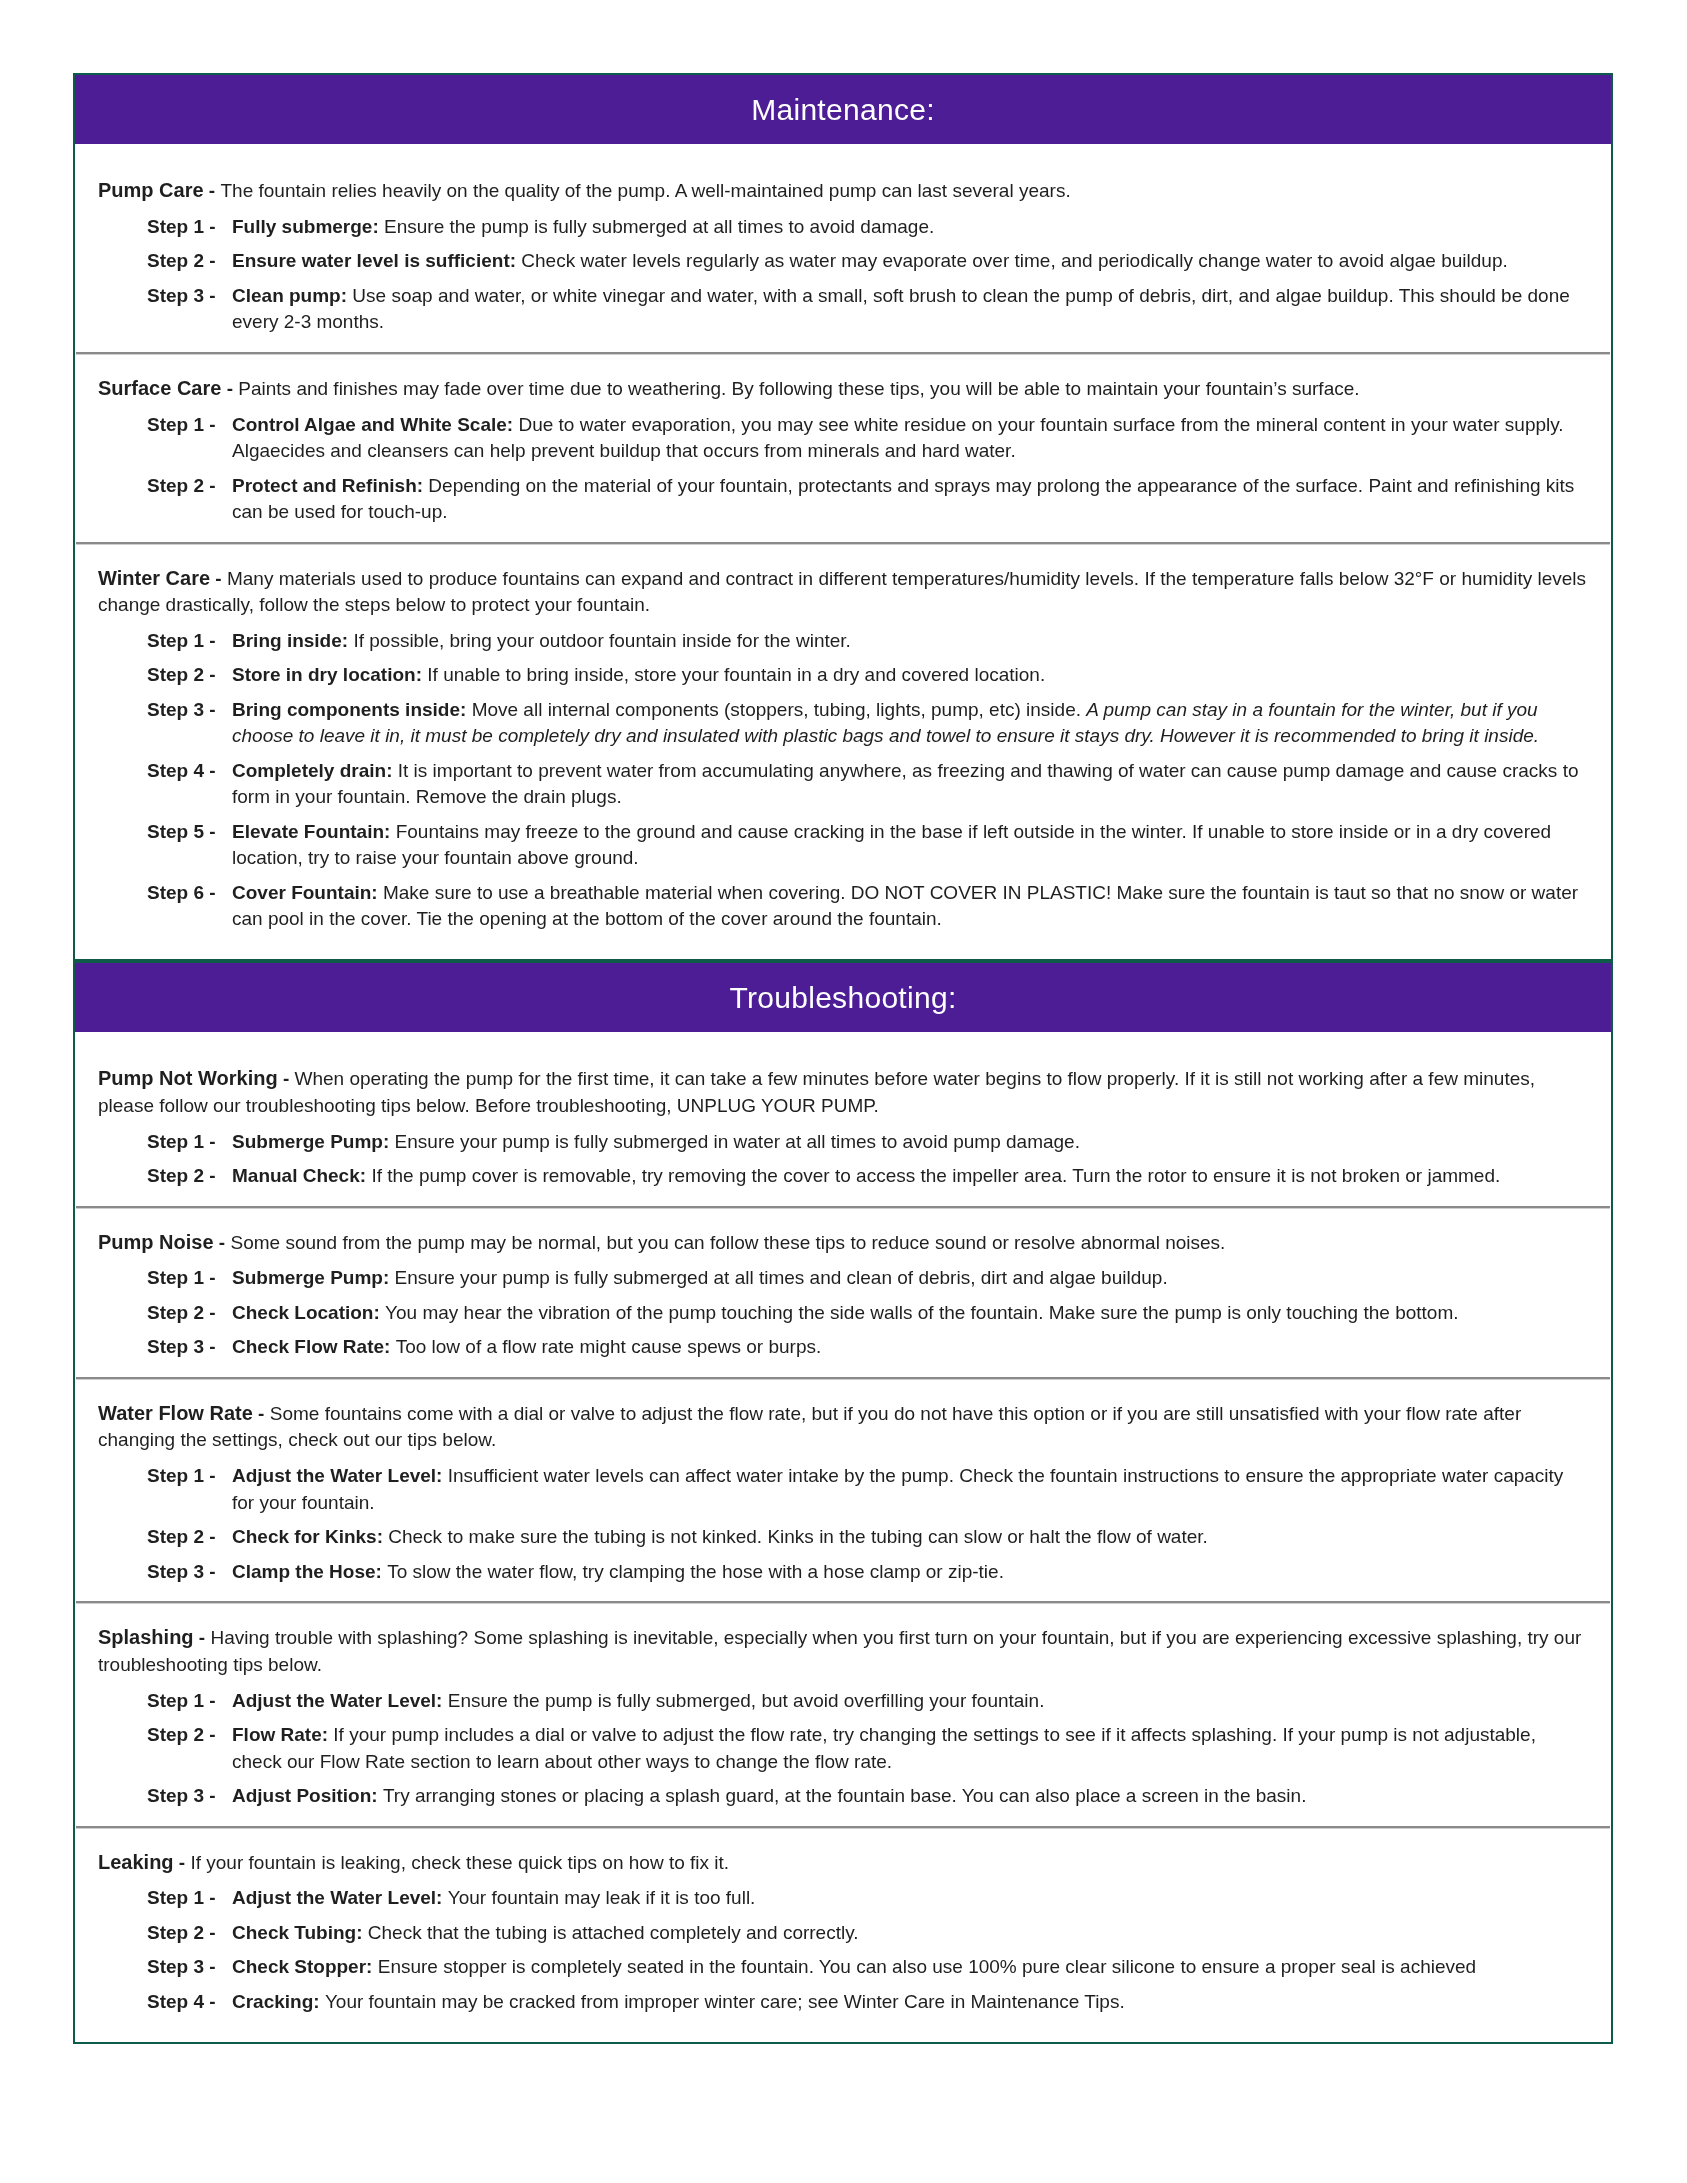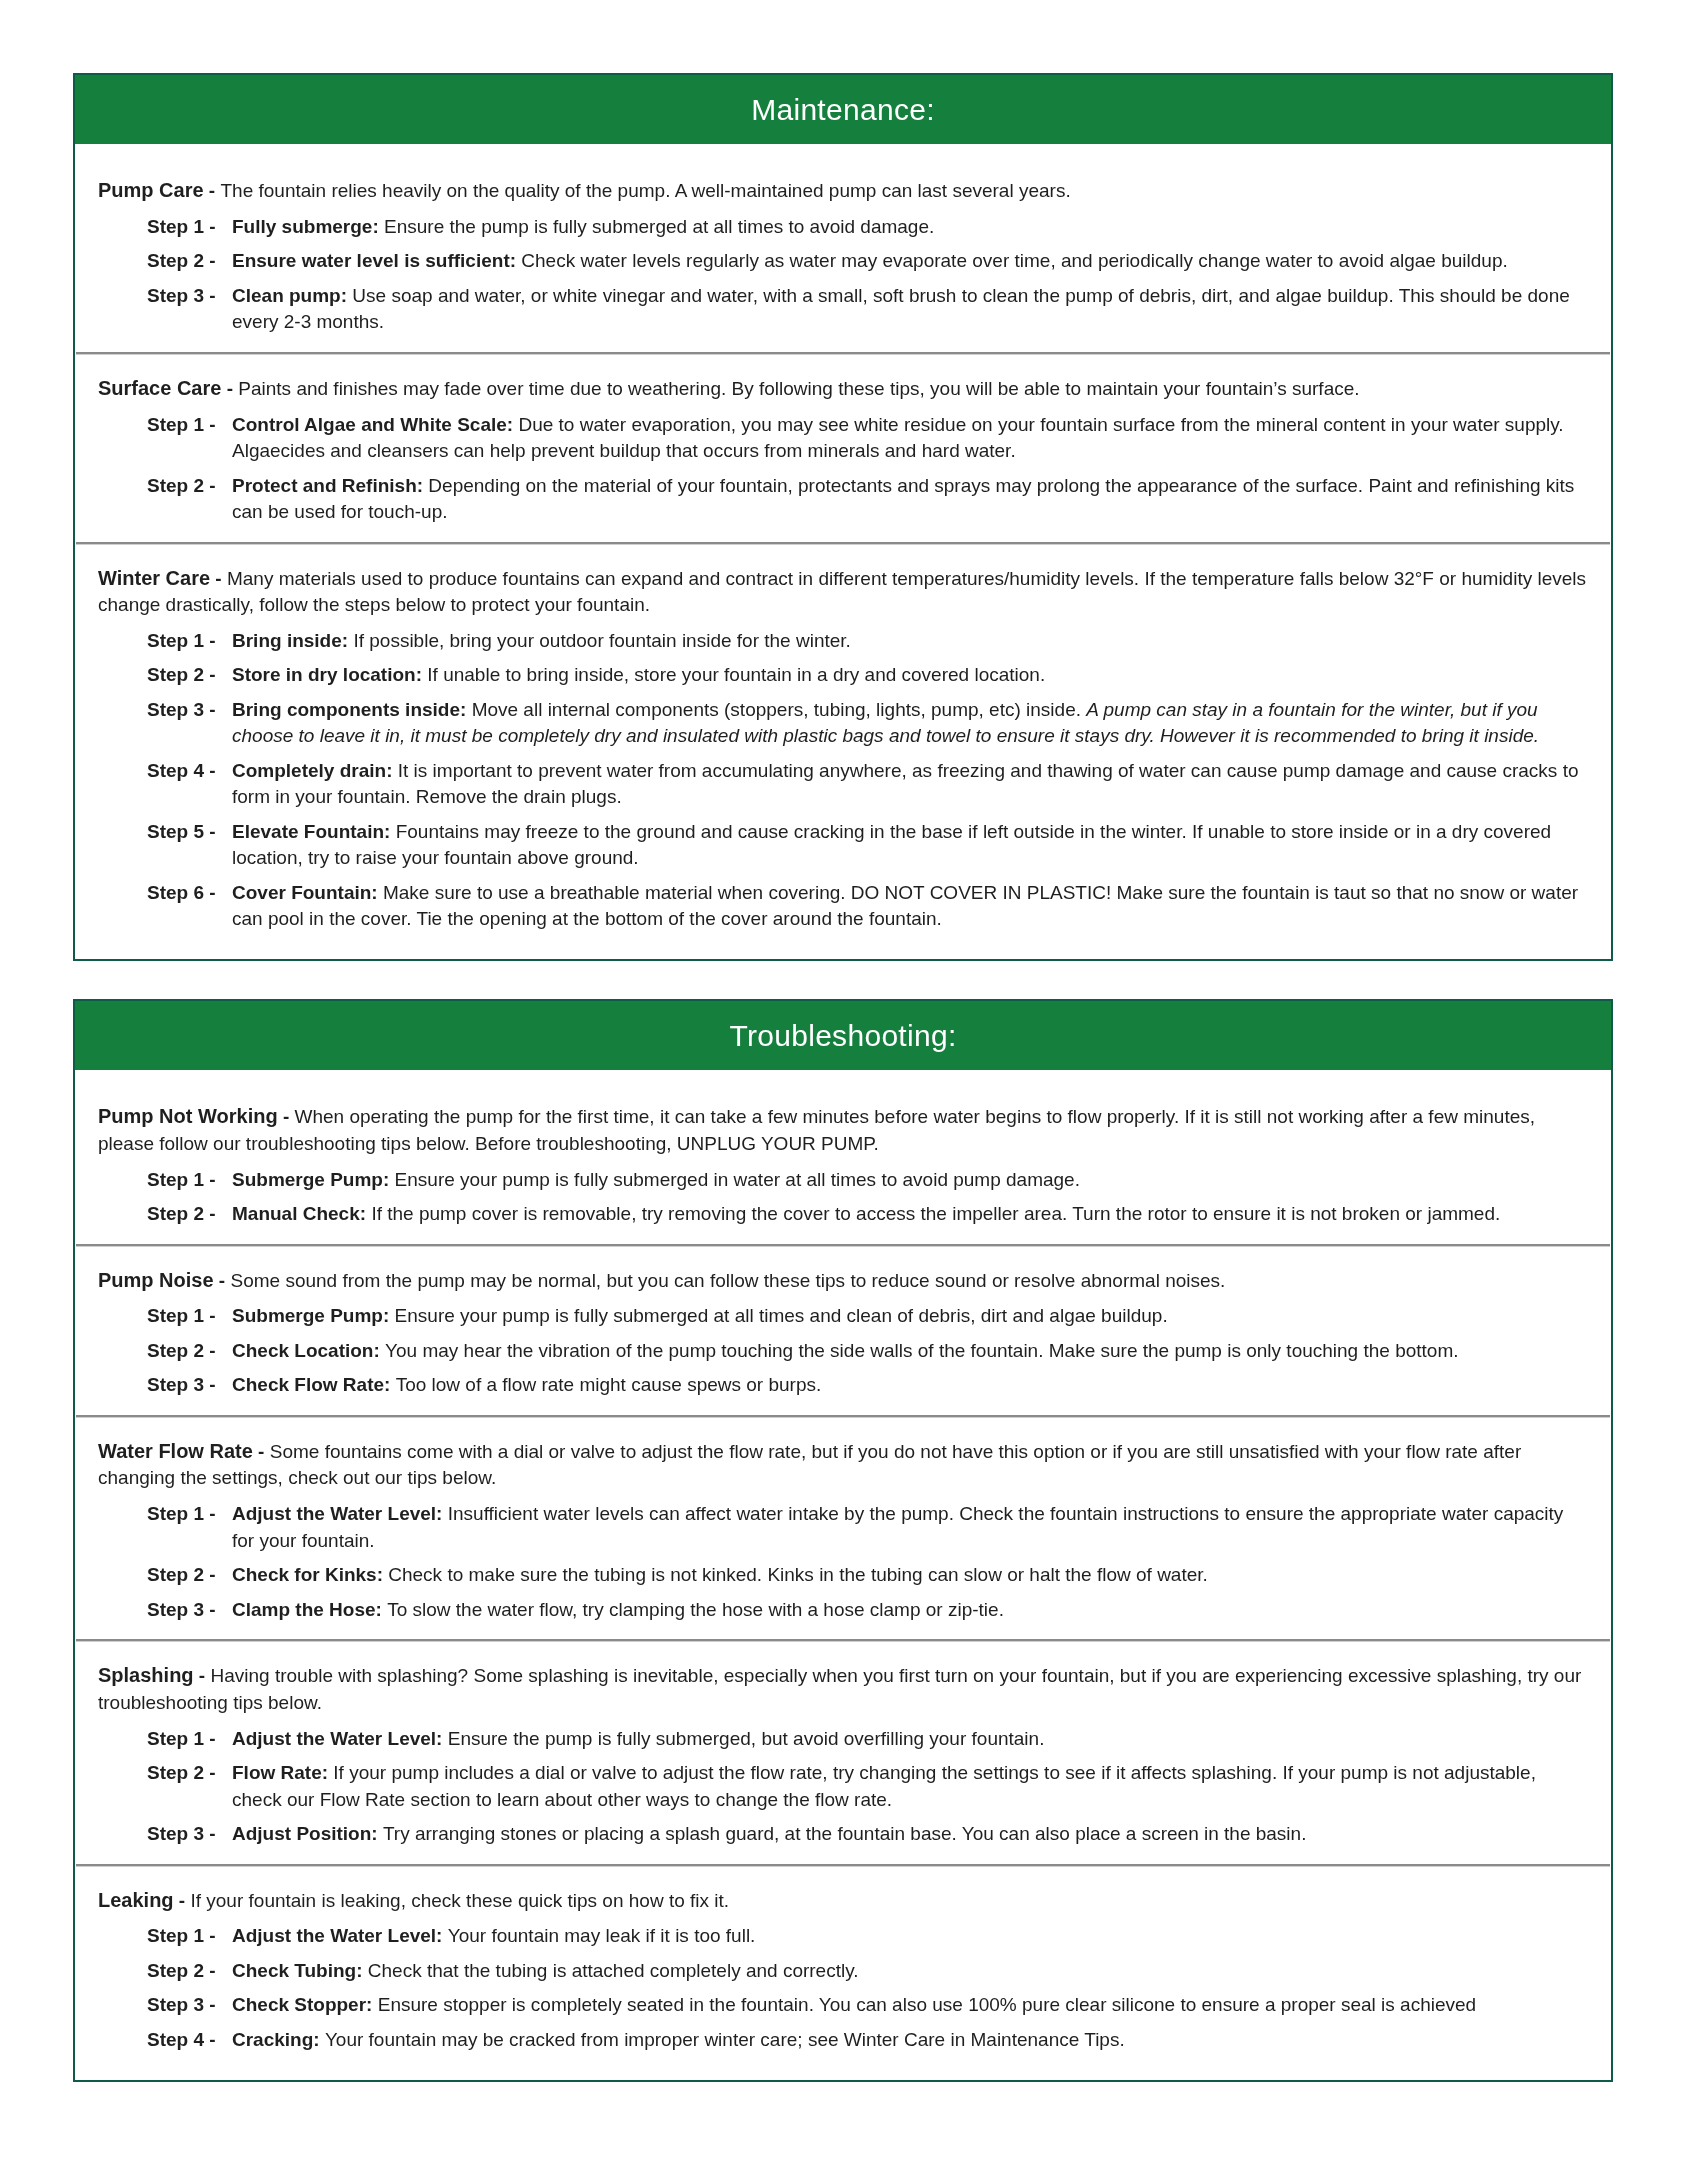--- a/index.html
+++ b/index.html
@@ -19,24 +19,24 @@
     background: #ffffff;
   }
   .panel {
     margin-left: 73px;
     width: 1540px;
     border: 2px solid #0e5b4a;
     background: #ffffff;
     box-sizing: border-box;
   }
   .panel-maintenance { margin-top: 73px; }
-  .panel-troubleshooting { margin-top: 38px; }
+  .panel-troubleshooting { }
   .panel-header {
     height: 69px;
-    background: #15803d;
+    background: #4c1d95;
     display: flex;
     align-items: center;
     justify-content: center;
   }
   .panel-title {
     color: #ffffff;
     font-size: 30px;
     letter-spacing: 0.3px;
   }
   .panel-body {

